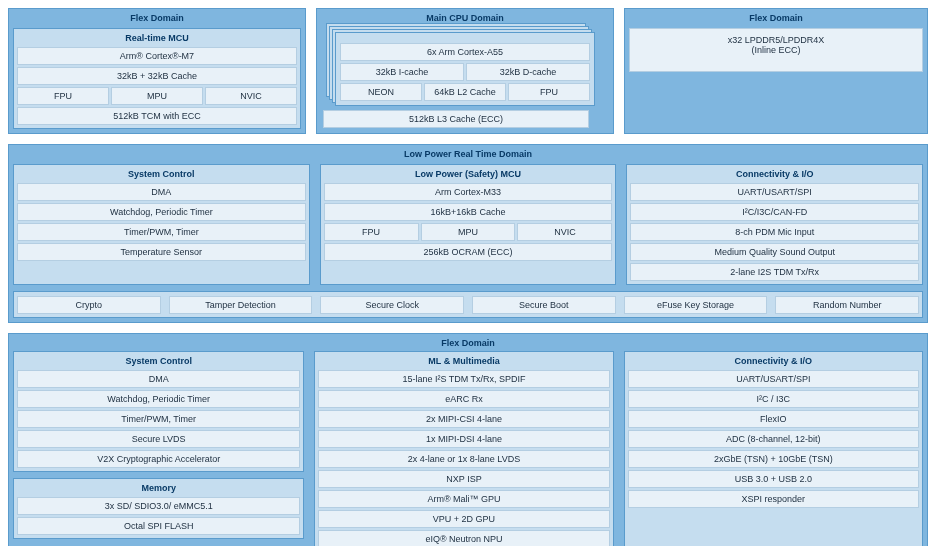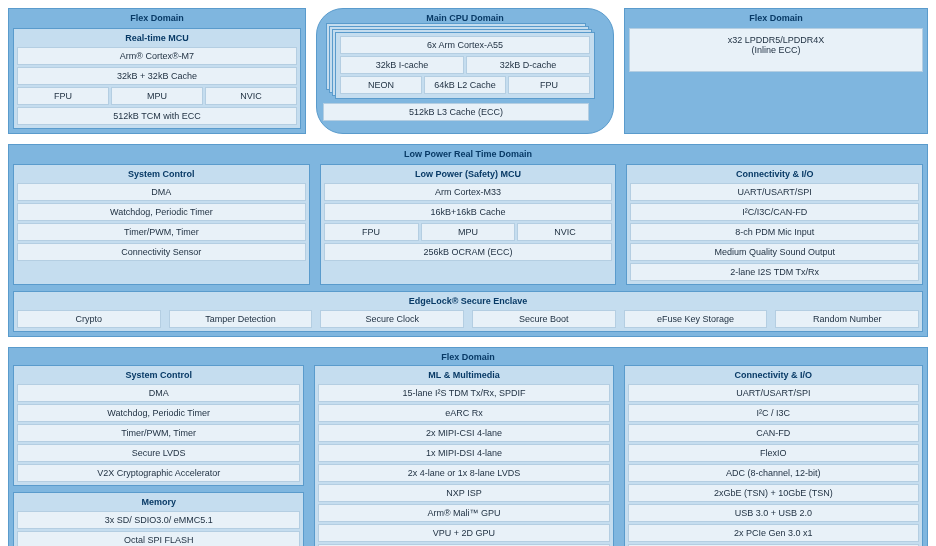--- a/index.html
+++ b/index.html
@@ -42,21 +42,21 @@
     padding: 3px 4px;
     color: #234;
     margin-top: 2px;
   }
   .hrow { display: flex; gap: 2px; margin-top: 2px; }
   .hrow .item { flex: 1; margin-top: 0; text-align: center; }
   .section-gap { height: 10px; }
 
   
   .top1 { flex: 0 0 298px; }
-  .top2 { flex: 0 0 298px; position: relative; border-radius: 27px; }
+  .top2 { flex: 0 0 298px; position: relative; }
   .top3 { flex: 1; }
 
   
   .cpu-stack {
     position: relative;
     margin: 6px 14px 2px 14px;
   }
   .cpu-shadow {
     position: absolute;
     background: #c5ddef;
@@ -105,21 +105,21 @@
     </div>
   </div>
 
   <div class="domain top2">
     <div class="domain-title">Main CPU Domain</div>
     <div class="cpu-stack">
       <div class="cpu-shadow" style="top:-9px;left:-9px"></div>
       <div class="cpu-shadow" style="top:-6px;left:-6px"></div>
       <div class="cpu-shadow" style="top:-3px;left:-3px"></div>
       <div class="cpu-front">
-        <div class="item" style="margin-top:0">6x Arm Cortex-A55</div>
+        <div class="item" style="margin-top:7px">6x Arm Cortex-A55</div>
         <div class="hrow">
           <div class="item">32kB I-cache</div>
           <div class="item">32kB D-cache</div>
         </div>
         <div class="hrow">
           <div class="item">NEON</div>
           <div class="item">64kB L2 Cache</div>
           <div class="item">FPU</div>
         </div>
       </div>
@@ -142,21 +142,21 @@
 <div class="domain">
   <div class="domain-title">Low Power Real Time Domain</div>
 
   <div class="lp-row">
 
     <div class="box lp-col">
       <div class="box-title">System Control</div>
       <div class="item">DMA</div>
       <div class="item">Watchdog, Periodic Timer</div>
       <div class="item">Timer/PWM, Timer</div>
-      <div class="item">Connectivity Sensor</div>
+      <div class="item">Temperature Sensor</div>
     </div>
 
     <div class="box lp-col">
       <div class="box-title">Low Power (Safety) MCU</div>
       <div class="item">Arm Cortex-M33</div>
       <div class="item">16kB+16kB Cache</div>
       <div class="hrow">
         <div class="item">FPU</div>
         <div class="item">MPU</div>
         <div class="item">NVIC</div>
@@ -168,21 +168,20 @@
       <div class="box-title">Connectivity &amp; I/O</div>
       <div class="item">UART/USART/SPI</div>
       <div class="item">I²C/I3C/CAN-FD</div>
       <div class="item">8-ch PDM Mic Input</div>
       <div class="item">Medium Quality Sound Output</div>
       <div class="item">2-lane I2S TDM Tx/Rx</div>
     </div>
   </div>
 
   <div class="box" style="margin-top:6px">
-    <div class="box-title">EdgeLock® Secure Enclave</div>
     <div class="el-strip">
       <div class="item">Crypto</div>
       <div class="item">Tamper Detection</div>
       <div class="item">Secure Clock</div>
       <div class="item">Secure Boot</div>
       <div class="item">eFuse Key Storage</div>
       <div class="item">Random Number</div>
     </div>
   </div>
 </div>
@@ -221,22 +220,20 @@
       <div class="item">NXP ISP</div>
       <div class="item">Arm® Mali™ GPU</div>
       <div class="item">VPU + 2D GPU</div>
       <div class="item">eIQ® Neutron NPU</div>
     </div>
 
     <div class="box fb-col3" style="margin-top:0">
       <div class="box-title">Connectivity &amp; I/O</div>
       <div class="item">UART/USART/SPI</div>
       <div class="item">I²C / I3C</div>
-      <div class="item">CAN-FD</div>
       <div class="item">FlexIO</div>
       <div class="item">ADC (8-channel, 12-bit)</div>
       <div class="item">2xGbE (TSN) + 10GbE (TSN)</div>
       <div class="item">USB 3.0 + USB 2.0</div>
-      <div class="item">2x PCIe Gen 3.0 x1</div>
       <div class="item">XSPI responder</div>
     </div>
   </div>
 </div>
 
 </body></html>

